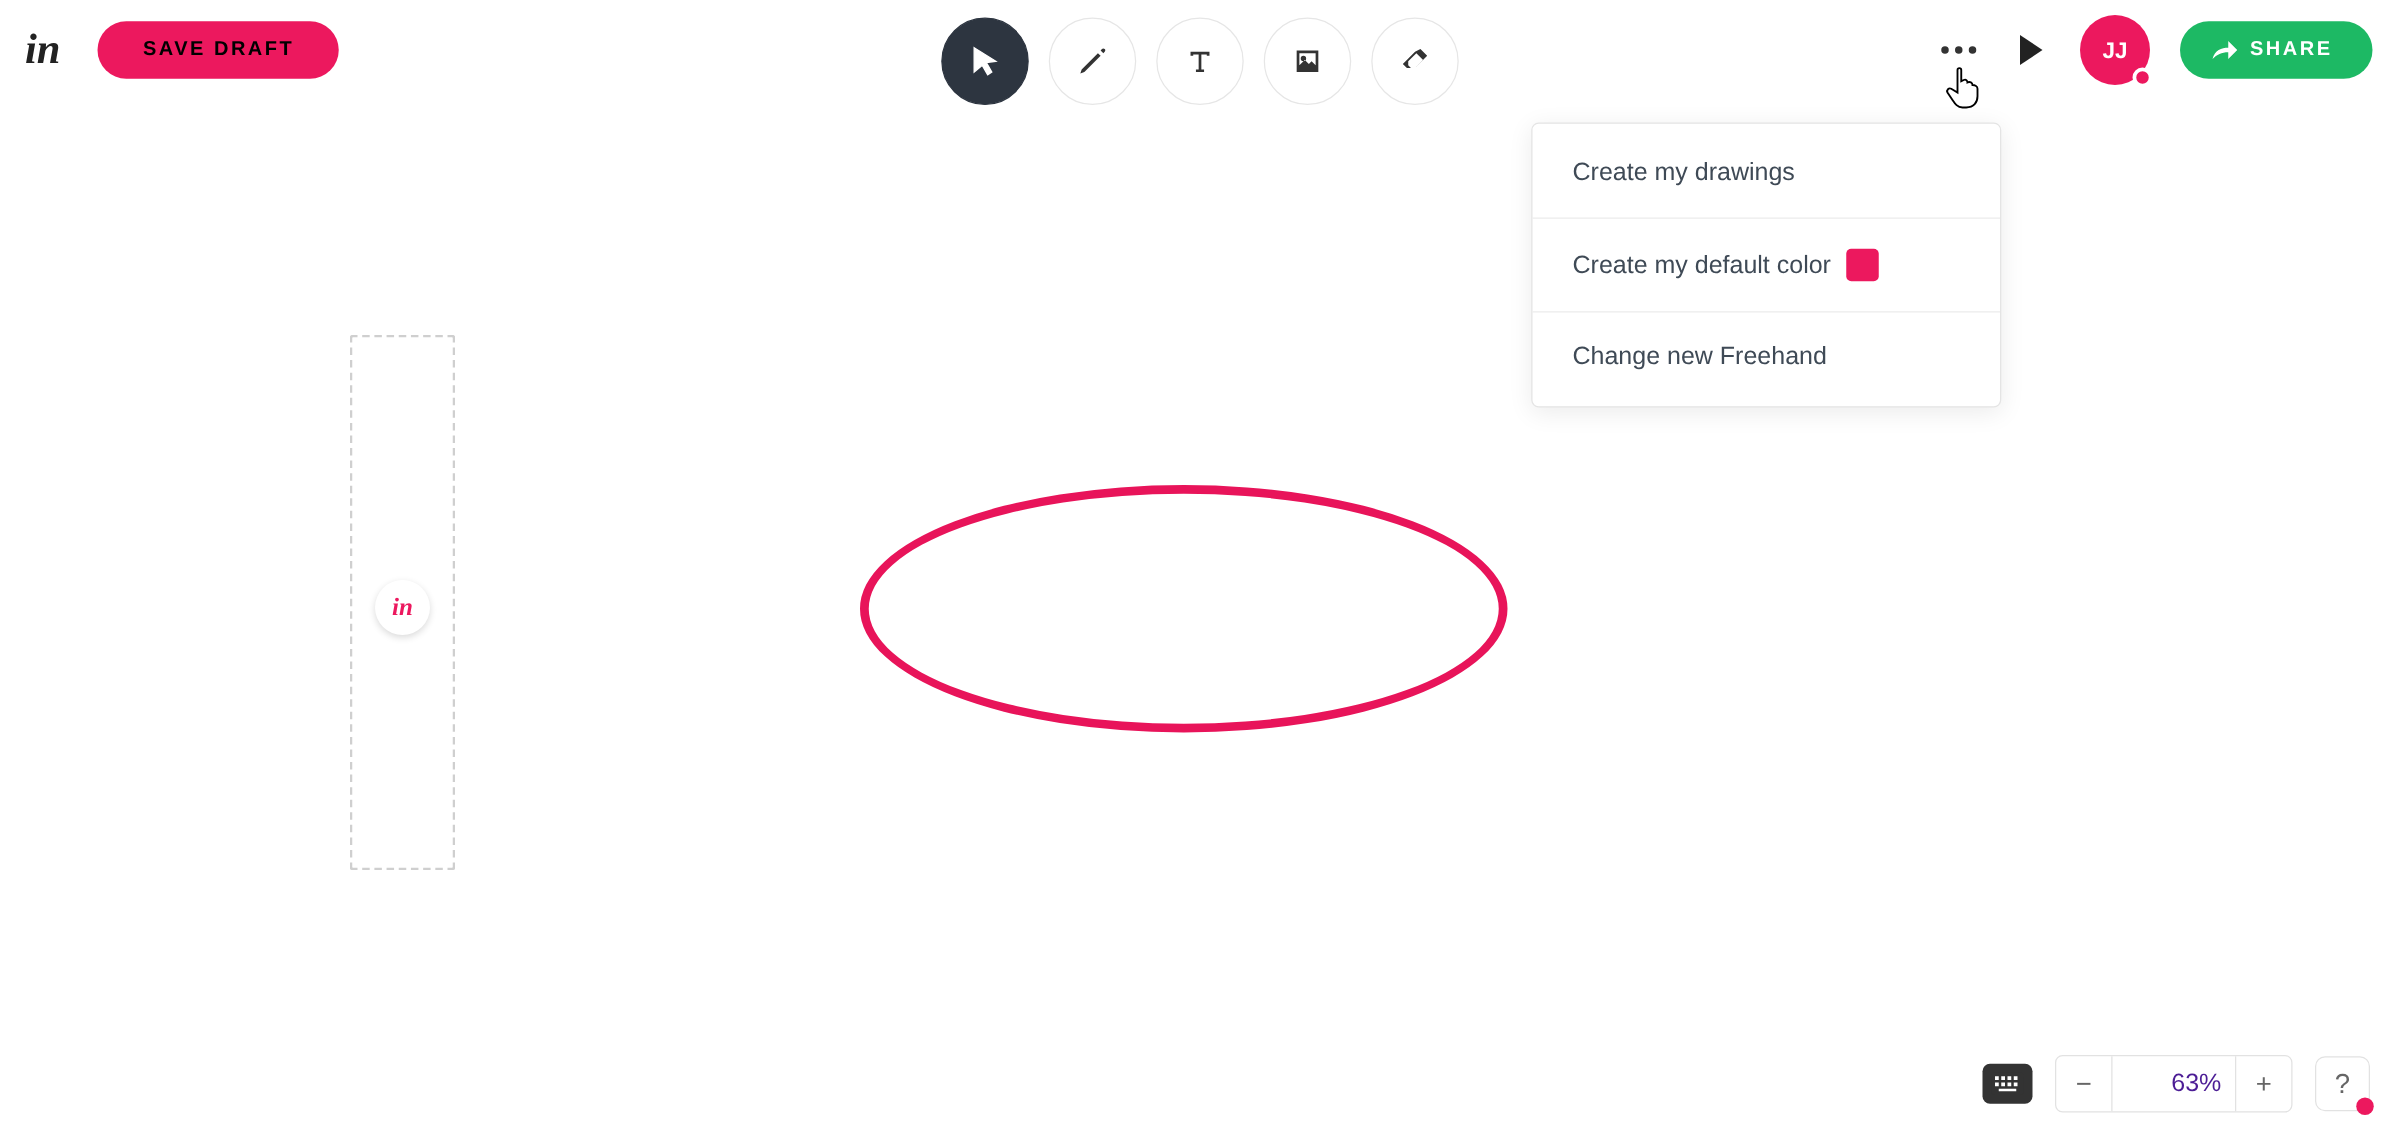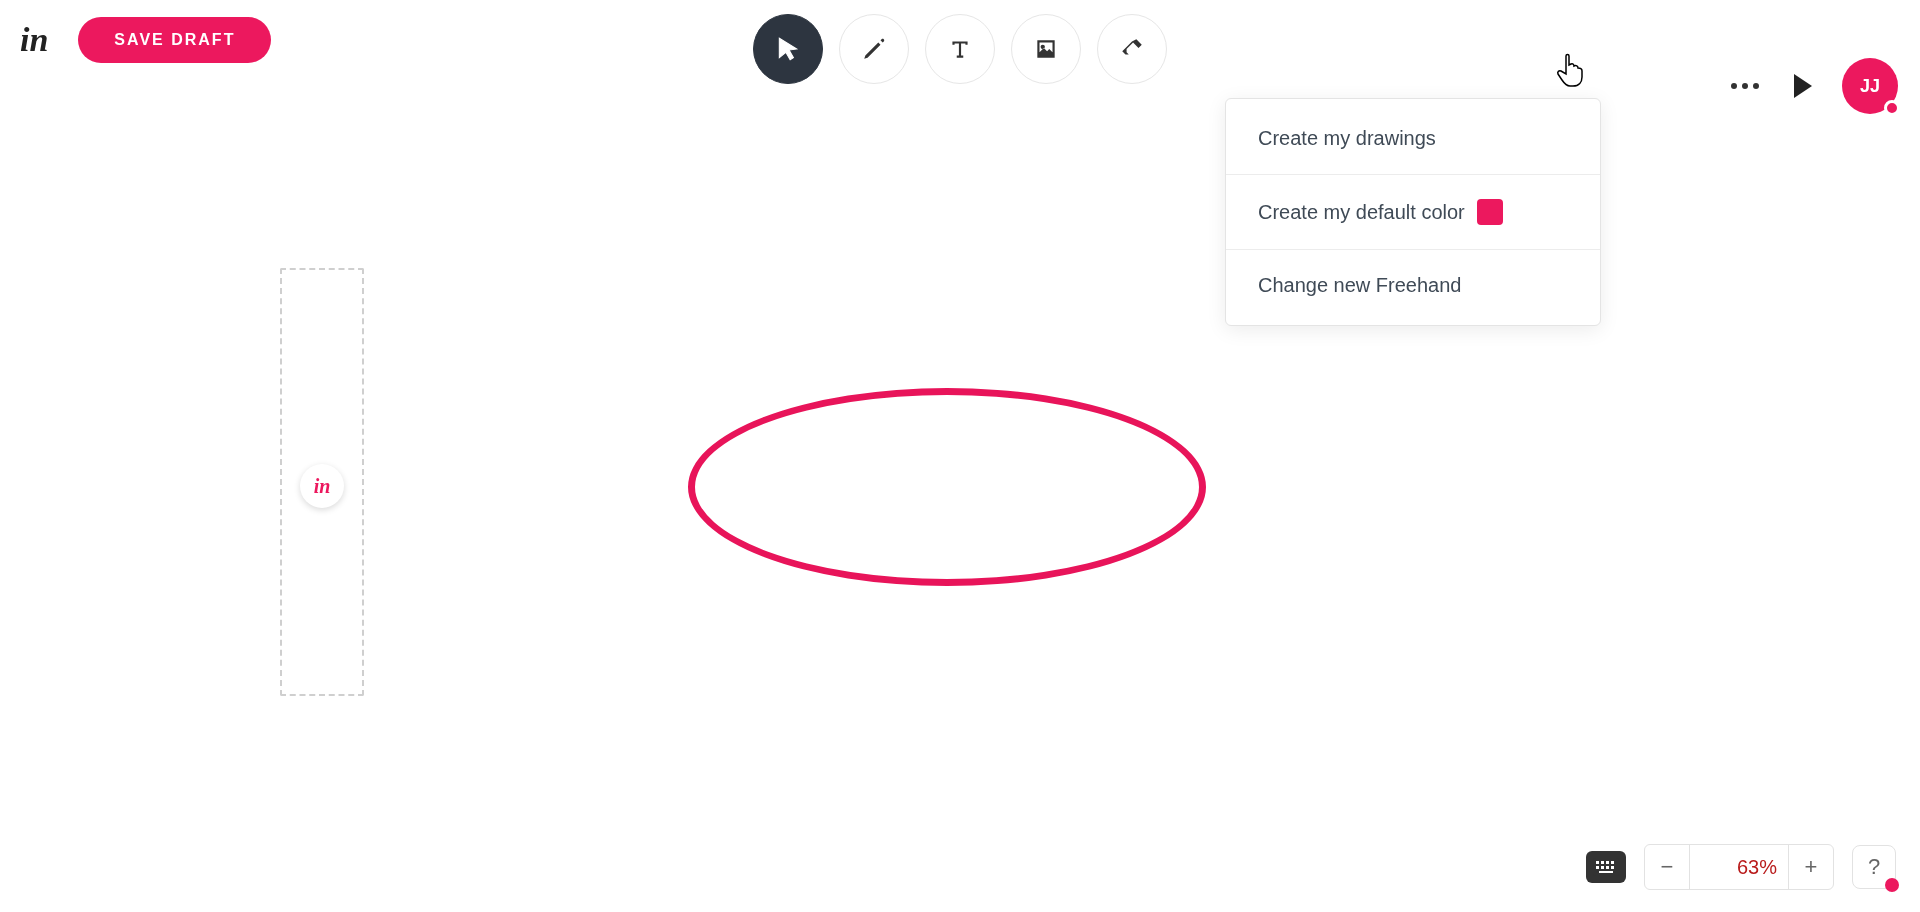--- a/index.html
+++ b/index.html
@@ -26,21 +26,21 @@
   font-family: Georgia, serif;
   font-style: italic;
   font-weight: 600;
   font-size: 34px;
   color: #222;
   margin-right: 30px;
 }
 
 .save-draft {
   background: #ec185e;
-  color: #ffffff;
+  color: #000000;
   border: none;
   border-radius: 999px;
   padding: 14px 36px;
   font-size: 16px;
   font-weight: 700;
   letter-spacing: 2px;
   cursor: pointer;
 }
 
 
@@ -73,21 +73,20 @@
 
 
 .right-controls {
   position: absolute;
   right: 22px;
   top: 0;
   height: 80px;
   display: flex;
   align-items: center;
   gap: 24px;
-  margin-top: 46px;
 }
 
 .more-btn {
   width: 38px; height: 38px;
   display:flex; align-items:center; justify-content:center;
   cursor:pointer;
   position: relative;
 }
 
 .play-btn {
@@ -230,21 +229,21 @@
   align-items:center;
   justify-content:center;
   font-size: 22px;
   color:#666;
   cursor:pointer;
 }
 .zoom-val {
   width: 100px;
   text-align:center;
   font-size: 20px;
-  color:#b91c1c;
+  color:#4c1d95;
   border-left:1px solid #e2e2e2;
   border-right:1px solid #e2e2e2;
   height:100%;
   display:flex;align-items:center;justify-content:center;padding-left:36px;
 }
 .help-btn {
   width: 44px; height:44px;
   border:1px solid #e2e2e2;
   border-radius:8px;
   display:flex;align-items:center;justify-content:center;
@@ -314,20 +313,26 @@
   </div>
   <div class="play-btn">
     <svg width="22" height="24" viewBox="0 0 22 24" fill="#222">
         <path d="M2 0l18 12L2 24V0z"></path>
       </svg>
   </div>
   <div class="avatar">
     <span>JJ</span>
     <span class="dot"></span>
   </div>
+  <button class="share-btn">
+    <svg width="22" height="18" viewBox="0 0 24 20" fill="#fff">
+        <path d="M2 18c2-8 8-10 14-10V2l8 8-8 8v-6c-6 0-10 2-14 6z"></path>
+      </svg>
+    <span>SHARE</span>
+  </button>
 </div>
 
 <div class="dropdown">
   <div class="dropdown-item">Create my drawings</div>
   <div class="dropdown-sep"></div>
   <div class="dropdown-item">
     <span>Create my default color</span>
     <span class="color-swatch" title="#ec185e"></span>
   </div>
   <div class="dropdown-sep"></div>

